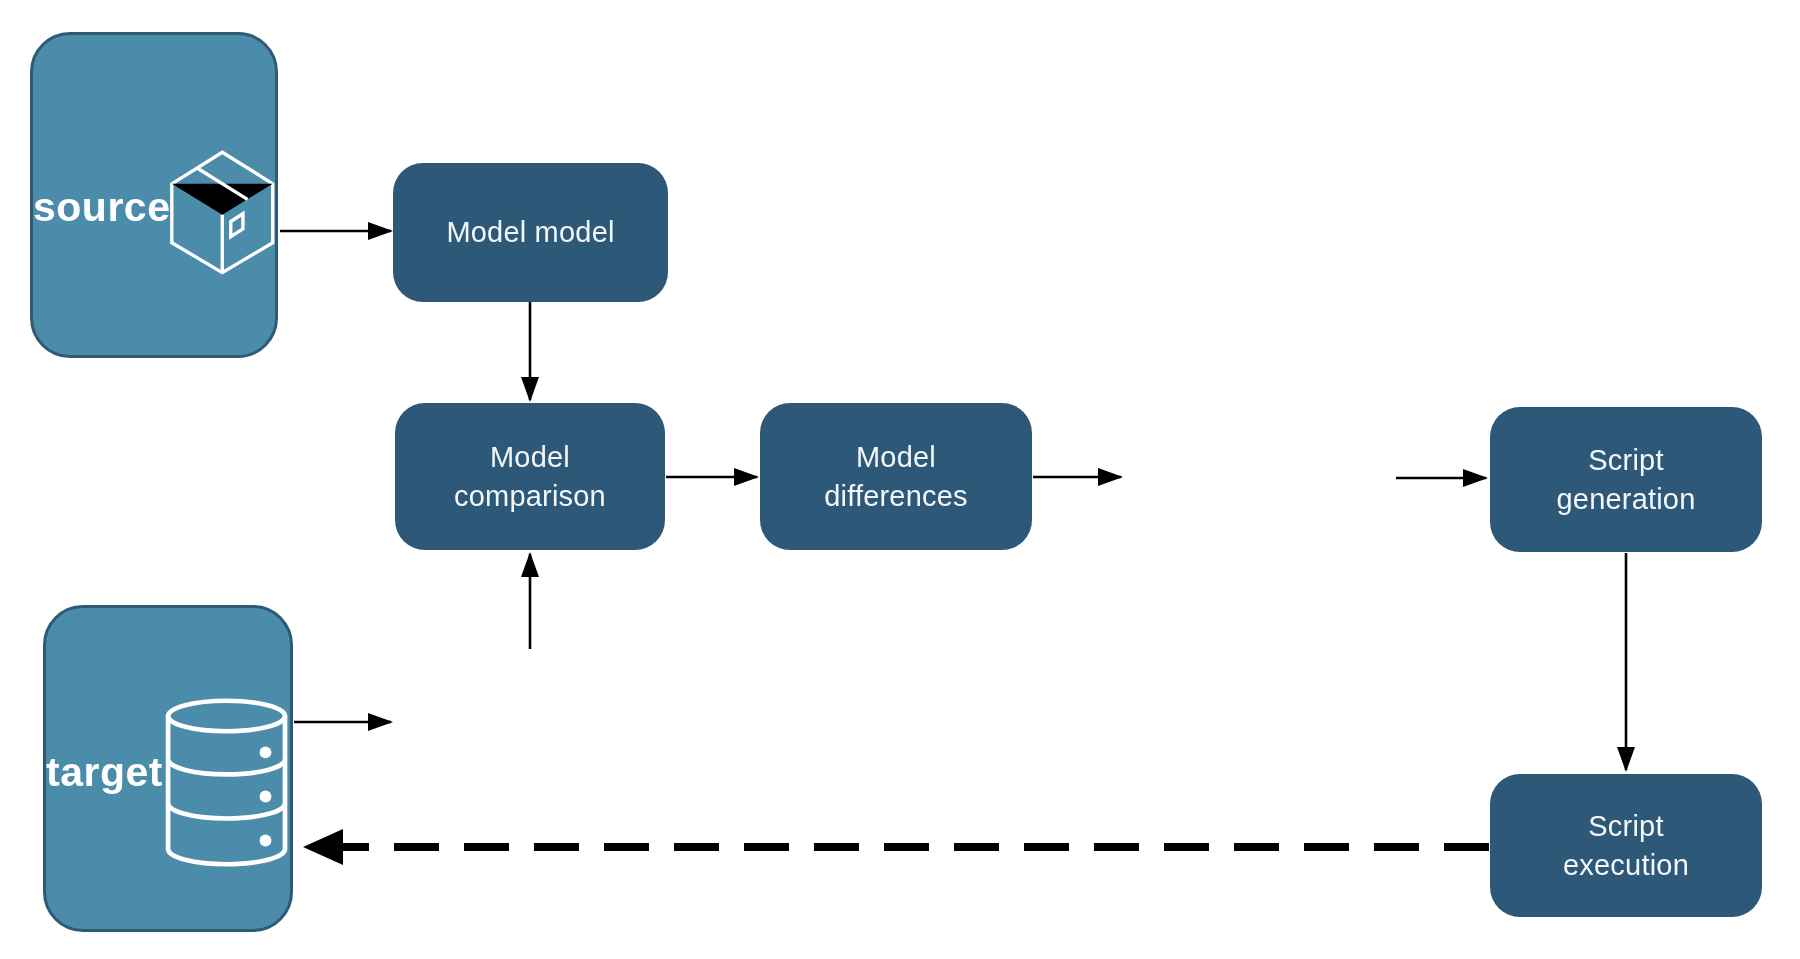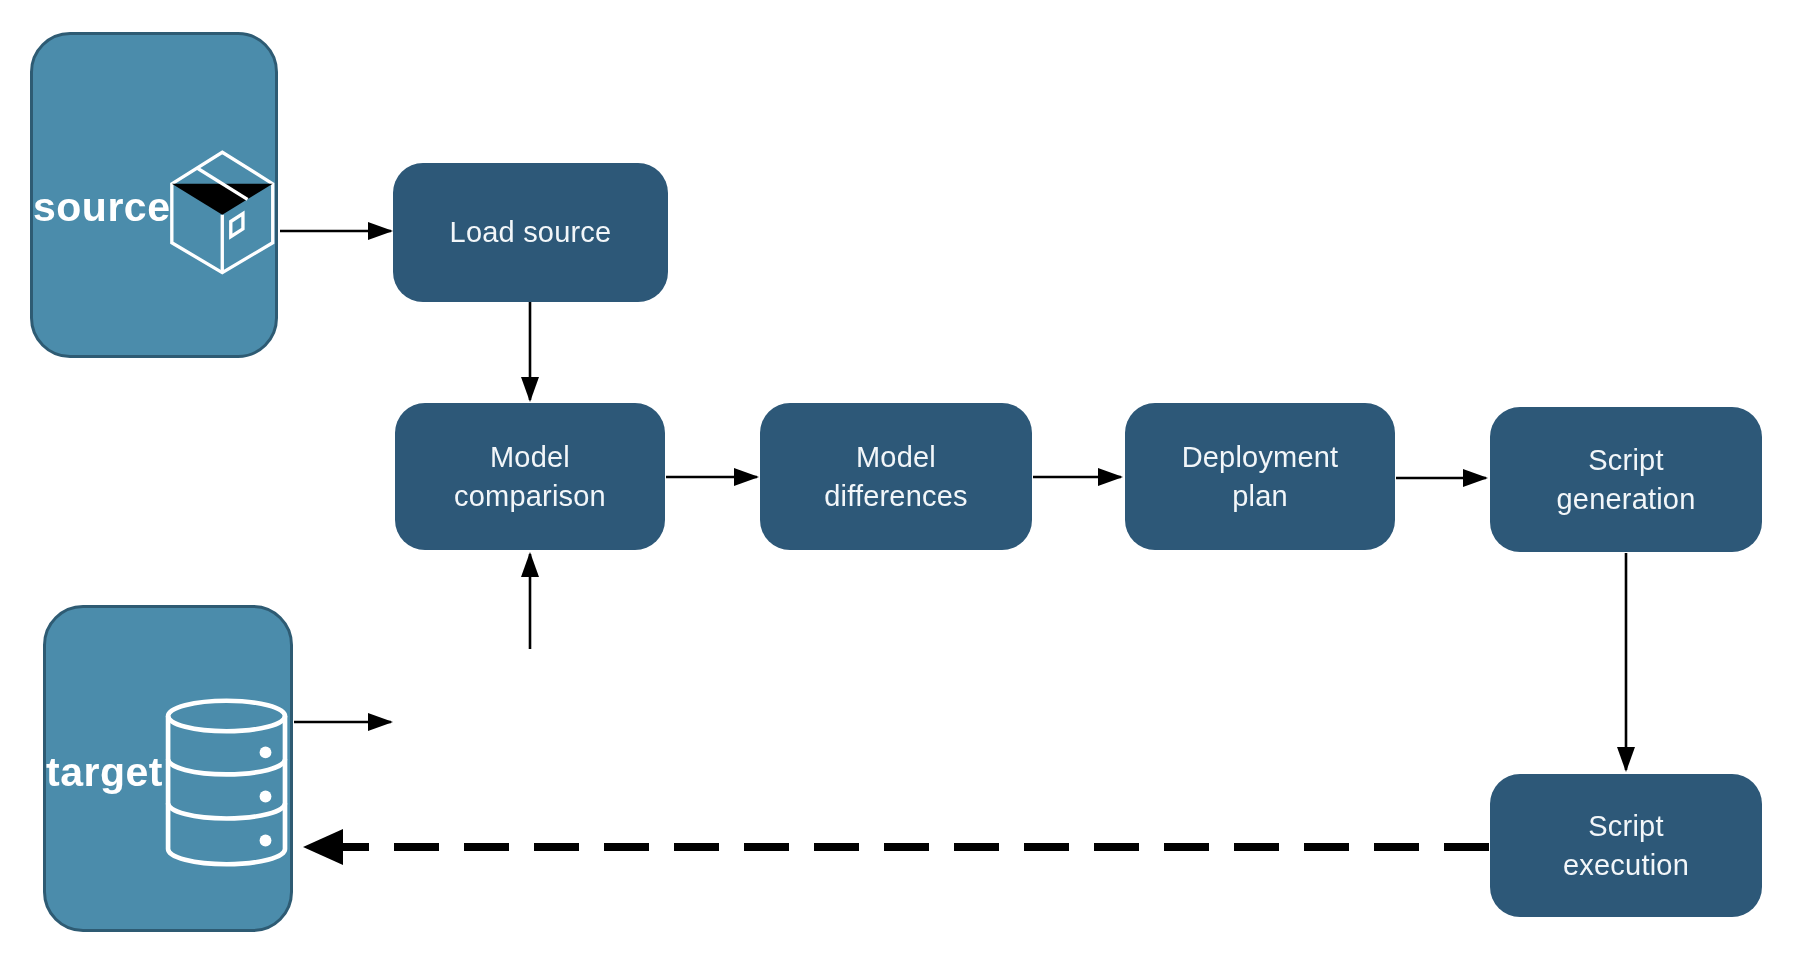--- a/index.html
+++ b/index.html
@@ -105,33 +105,29 @@
         <path d="M6,70 A69,18 0 0 0 144,70"></path>
         <path d="M6,122 A69,18 0 0 0 144,122"></path>
         <circle class="dot" cx="121" cy="62" r="7"></circle>
         <circle class="dot" cx="121" cy="114" r="7"></circle>
         <circle class="dot" cx="121" cy="166" r="7"></circle>
       </g>
     </svg>
   </div>
 
   <div class="node n-load">
-    <span class="node-label">Load source</span>
+    <span class="node-label">Model model</span>
   </div>
   <div class="node n-comp">
     <span class="node-label">Model
 comparison</span>
   </div>
   <div class="node n-diff">
     <span class="node-label">Model
 differences</span>
-  </div>
-  <div class="node n-plan">
-    <span class="node-label">Deployment
-plan</span>
   </div>
   <div class="node n-gen">
     <span class="node-label">Script
 generation</span>
   </div>
   <div class="node n-exec">
     <span class="node-label">Script
 execution</span>
   </div>
 

